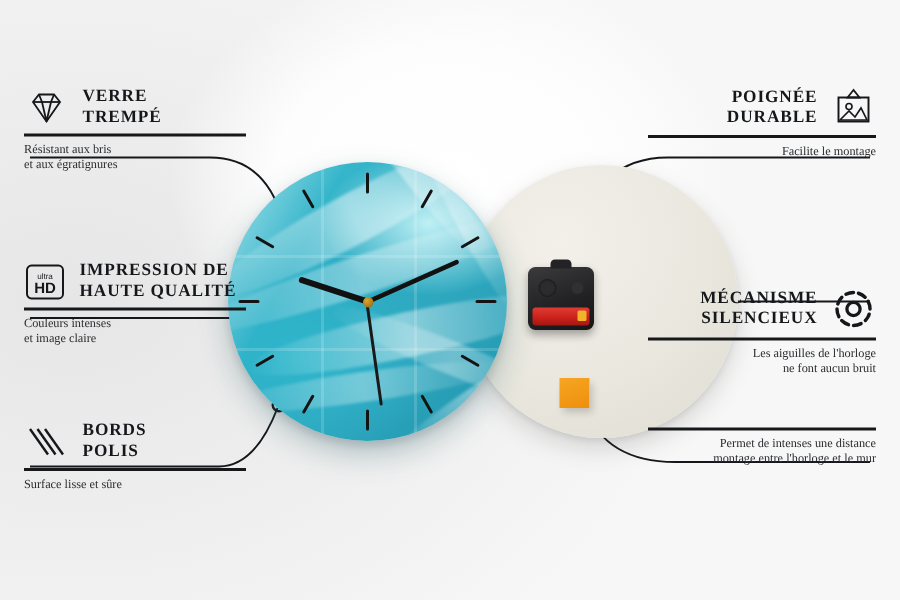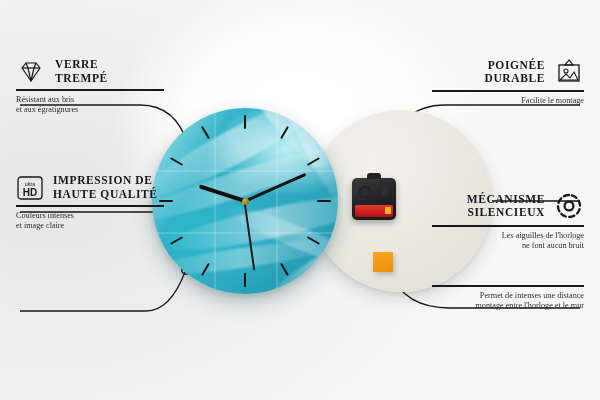--- a/index.html
+++ b/index.html
@@ -250,20 +250,38 @@
       <div>
         <div class="feat-title">IMPRESSION DE</div>
         <div class="feat-title">HAUTE QUALITÉ</div>
       </div>
     </div>
     <div class="feat-rule"></div>
     <div class="feat-desc">Couleurs intenses</div>
     <div class="feat-desc">et image claire</div>
   </div>
 
+  <div class="feature left f3">
+    <div class="feat-head">
+      <svg class="icon" width="30" height="24" viewBox="0 0 30 24">
+        <g stroke="#15171a" stroke-width="1.6" fill="none">
+          <path d="M4,3 L16,20"></path>
+            <path d="M9,3 L21,20"></path>
+            <path d="M14,3 L26,20"></path>
+        </g>
+      </svg>
+      <div>
+        <div class="feat-title">BORDS</div>
+        <div class="feat-title">POLIS</div>
+      </div>
+    </div>
+    <div class="feat-rule"></div>
+    <div class="feat-desc">Surface lisse et sûre</div>
+    <div class="feat-desc"></div>
+  </div>
 
   <div class="feature right f4">
     <div class="feat-head">
       <div>
         <div class="feat-title">POIGNÉE</div>
         <div class="feat-title">DURABLE</div>
       </div>
       <svg class="icon" width="30" height="28" viewBox="0 0 30 28">
         <path d="M15,2 L11,7 L19,7 Z" fill="none" stroke="#15171a" stroke-width="1.2"></path>
         <rect x="5" y="7" width="20" height="16" fill="none" stroke="#15171a" stroke-width="1.3"></rect>

